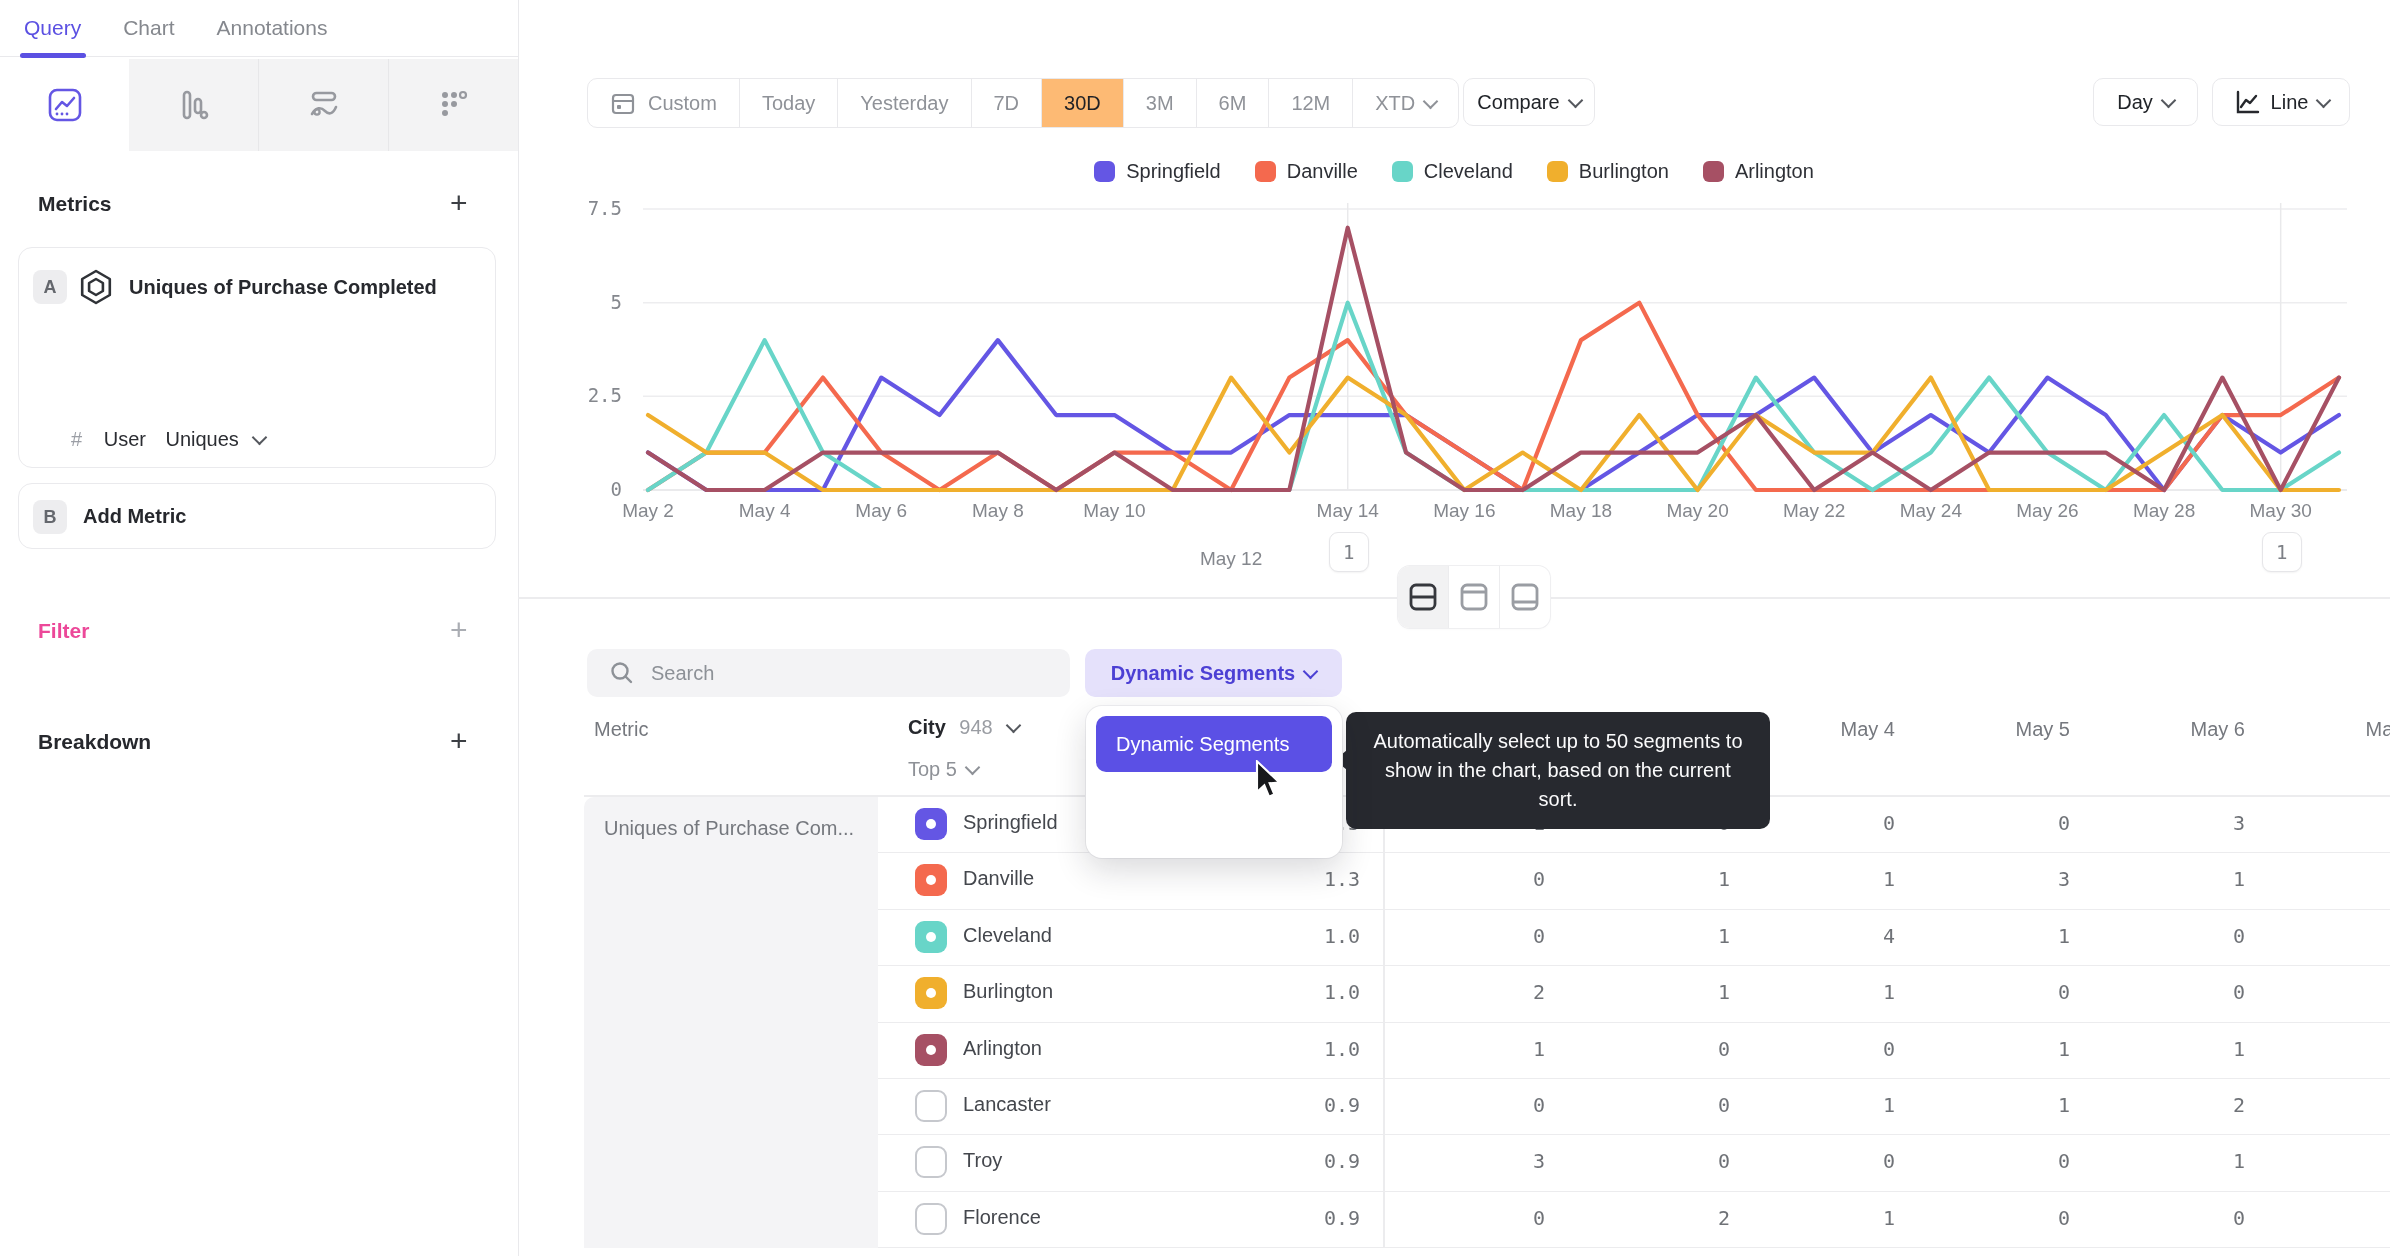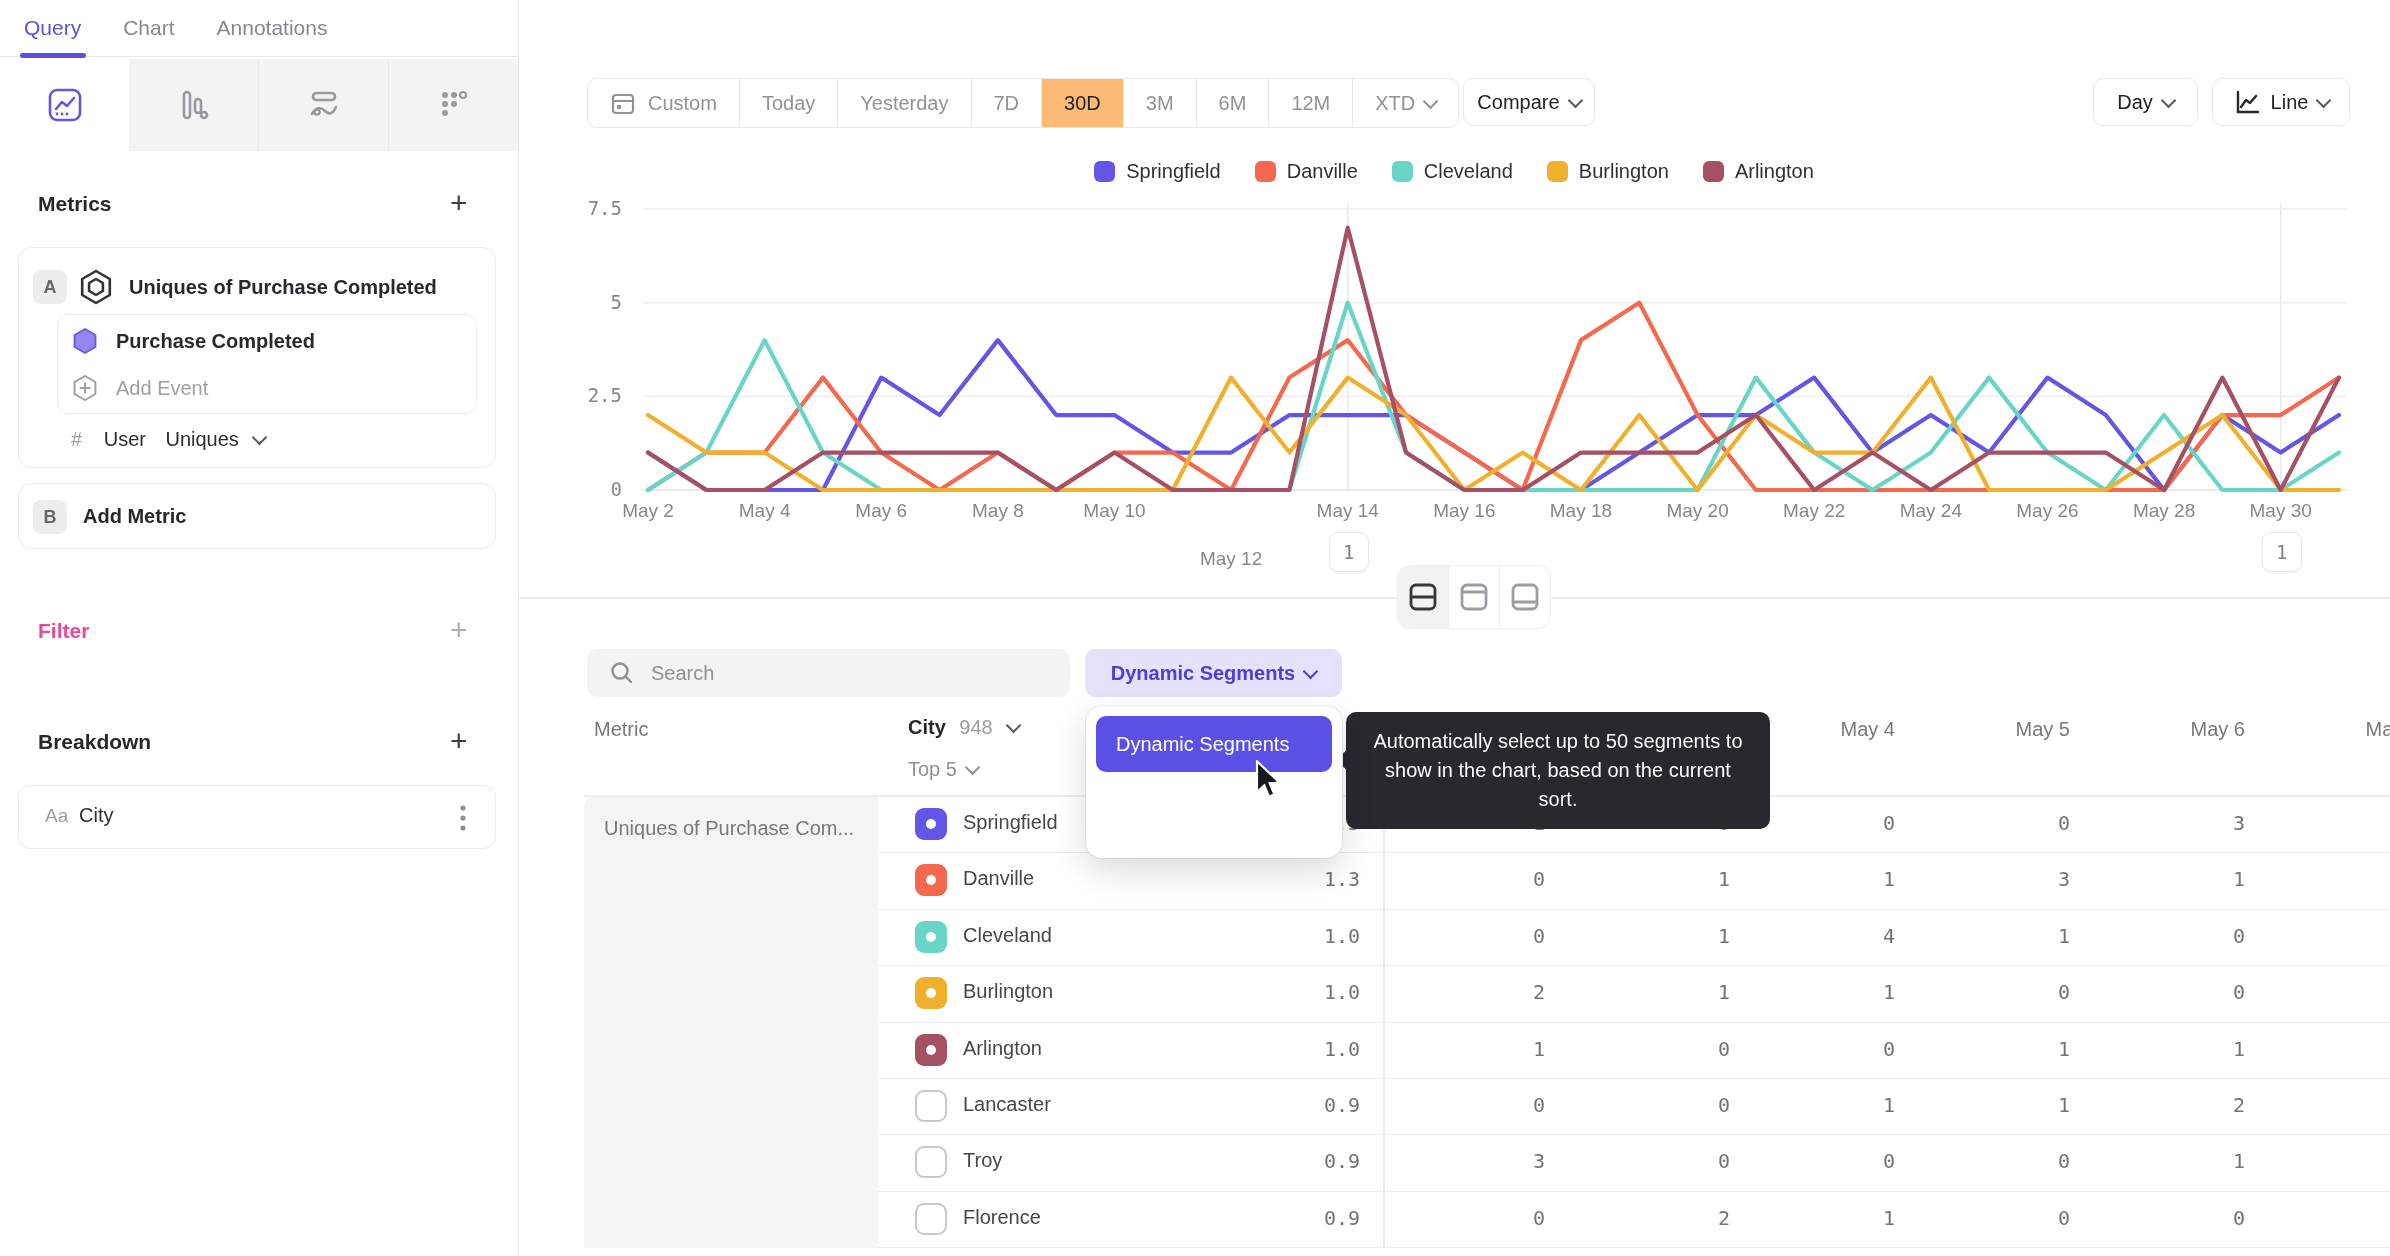--- a/index.html
+++ b/index.html
@@ -122,59 +122,39 @@
   <div class="abs sec-head" style="left:38px;top:192px;">Metrics</div>
   <div class="abs plus" style="left:450px;top:193px;color:#3c3f44;">+</div>
 
   <div class="abs card" style="left:18px;top:247px;width:478px;height:221px;">
     <div class="badge abs" style="left:14px;top:22px;">A</div>
     <svg class="abs" style="left:56px;top:18px;" width="42" height="42" viewBox="0 0 42 42">
       <polygon points="21,5 34.8,13 34.8,29 21,37 7.2,29 7.2,13" fill="none" stroke="#2f3237" stroke-width="2.6" stroke-linejoin="round"></polygon>
       <polygon points="21,13 27.9,17 27.9,25 21,29 14.1,25 14.1,17" fill="none" stroke="#2f3237" stroke-width="2.6" stroke-linejoin="round"></polygon>
     </svg>
     <div class="abs mt-label" style="left:110px;top:28px;">Uniques of Purchase Completed</div>
-    <div class="abs card" style="left:38px;top:66px;width:420px;height:100px;border-radius:12px;">
-      <svg class="abs" style="left:12px;top:11px;" width="30" height="30" viewBox="0 0 30 30">
-        <polygon points="15,3 25.4,9 25.4,21 15,27 4.6,21 4.6,9" fill="#9287ec" stroke="#6a5ce2" stroke-width="2" stroke-linejoin="round"></polygon>
-      </svg>
-      <div class="abs mt-label" style="left:58px;top:15px;">Purchase Completed</div>
-      <svg class="abs" style="left:12px;top:58px;" width="30" height="30" viewBox="0 0 30 30">
-        <polygon points="15,3 25.4,9 25.4,21 15,27 4.6,21 4.6,9" fill="none" stroke="#9b9ea5" stroke-width="2" stroke-linejoin="round"></polygon>
-        <path d="M15,10.5 V19.5 M10.5,15 H19.5" stroke="#9b9ea5" stroke-width="2" stroke-linecap="round"></path>
-      </svg>
-      <div class="abs" style="left:58px;top:62px;font-size:20px;color:#9b9ea5;">Add Event</div>
-    </div>
     <div class="abs" style="left:52px;top:180px;font-size:20px;">
       <span class="gray">#</span>
       <span style="margin-left:16px;font-weight:500;color:#2b2d32;">User</span>
       <span style="margin-left:14px;font-weight:500;color:#2b2d32;">Uniques</span>
       <span class="chev" style="color:#55585e;"></span>
     </div>
   </div>
 
   <div class="abs card" style="left:18px;top:483px;width:478px;height:66px;">
     <div class="badge abs" style="left:14px;top:16px;">B</div>
     <div class="abs" style="left:64px;top:21px;font-size:20px;font-weight:700;color:#26282d;">Add Metric</div>
   </div>
 
   <div class="abs sec-head" style="left:38px;top:619px;color:#ec4899;">Filter</div>
   <div class="abs plus" style="left:450px;top:620px;color:#aaadb3;">+</div>
 
   <div class="abs sec-head" style="left:38px;top:730px;">Breakdown</div>
   <div class="abs plus" style="left:450px;top:731px;color:#3c3f44;">+</div>
 
-  <div class="abs card" style="left:18px;top:785px;width:478px;height:64px;border-radius:12px;">
-    <span class="abs" style="left:26px;top:19px;font-size:19px;font-weight:500;color:#9a9da3;">Aa</span>
-    <span class="abs" style="left:60px;top:18px;font-size:20px;font-weight:500;color:#2b2d32;">City</span>
-    <svg class="abs" style="left:440px;top:16px;" width="8" height="32" viewBox="0 0 8 32">
-      <circle cx="4" cy="6" r="2.6" fill="#8b8e94"></circle>
-        <circle cx="4" cy="16" r="2.6" fill="#8b8e94"></circle>
-        <circle cx="4" cy="26" r="2.6" fill="#8b8e94"></circle>
-    </svg>
-  </div>
 </aside>
 
 <div class="abs" id="daterange">
   <div class="dr-cell">
     <svg width="26" height="26" viewBox="0 0 26 26" style="margin-right:12px;">
       <rect x="3" y="5" width="20" height="18" rx="3" fill="none" stroke="#8f9298" stroke-width="2.2"></rect>
       <line x1="3" y1="11" x2="23" y2="11" stroke="#8f9298" stroke-width="2.2"></line>
       <rect x="7" y="15" width="4" height="4" rx="1" fill="#8f9298"></rect>
     </svg>
     <span>Custom</span>

